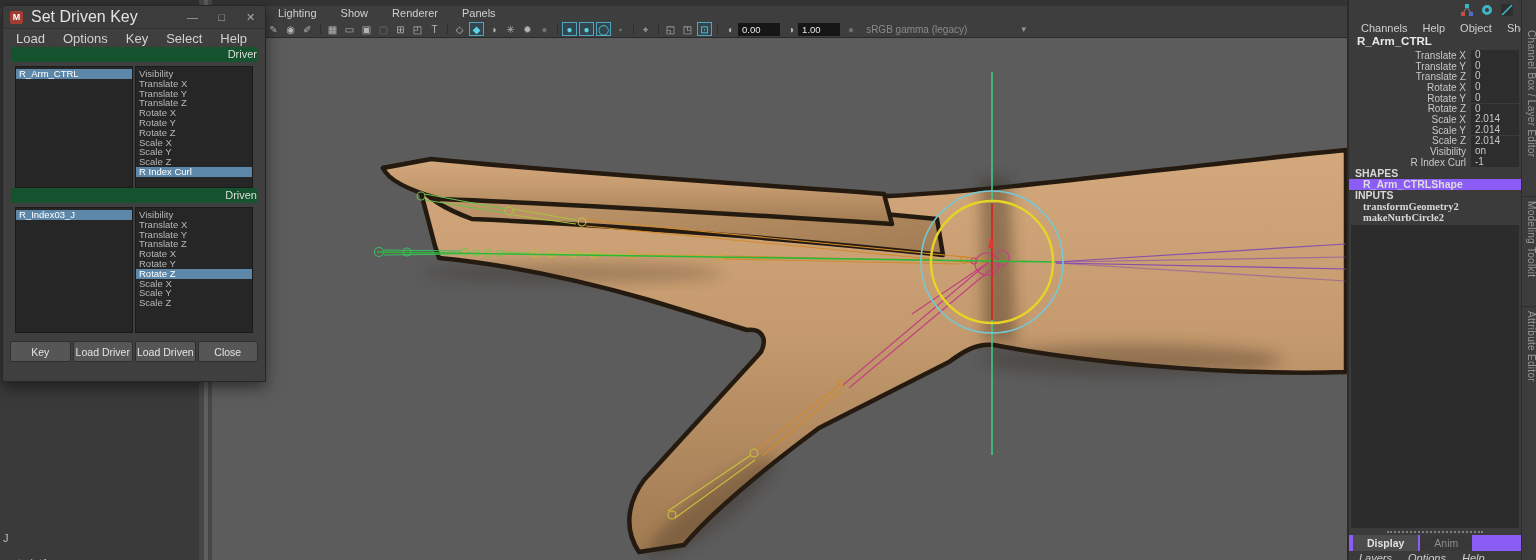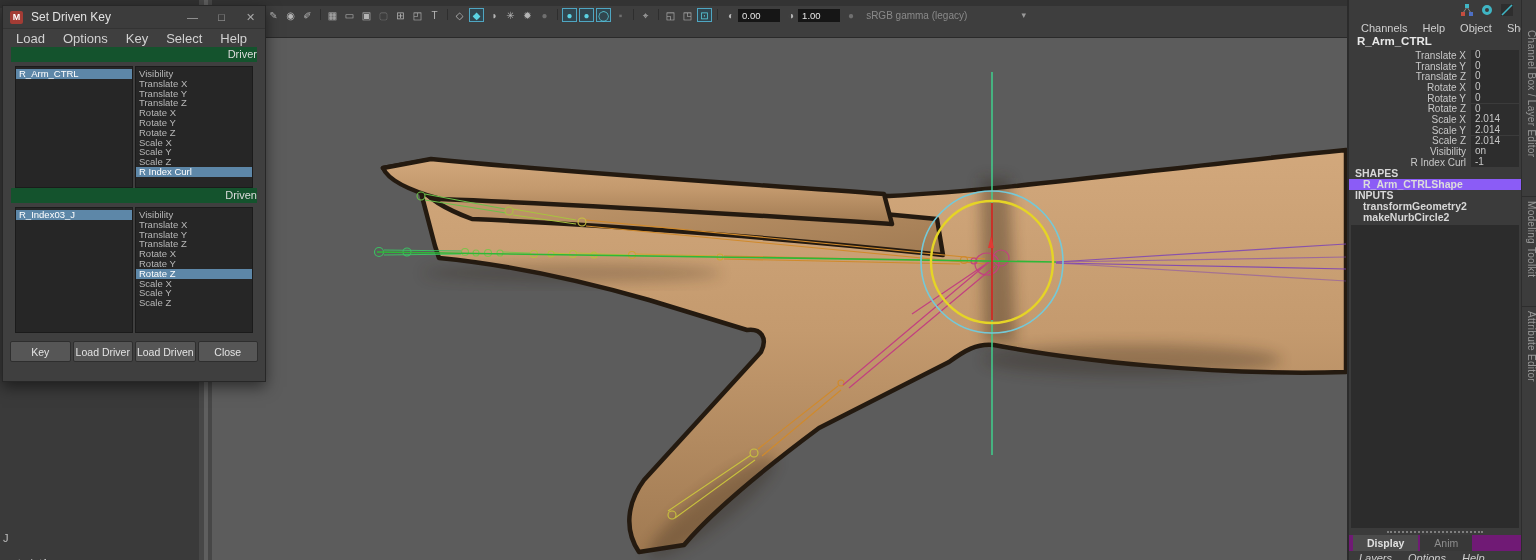--- a/index.html
+++ b/index.html
@@ -47,25 +47,25 @@
   .cb-menus { display:flex; gap:15px; padding-left:12px; height:15px; align-items:center; }
   .cb-menu { font-size:11px; color:#cfcfcf; }
   .cb-object-name { font-size:11.5px; font-weight:bold; color:#e8e8e8; padding-left:8px; height:14px; line-height:13px; }
   .cb-channels { padding-top:1px; }
   .ch-row { display:flex; align-items:center; height:10.7px; }
   .ch-label { flex:1; text-align:right; padding-right:5px; font-size:10px; color:#c8c8c8; }
   .ch-value { width:48px; height:10.5px; background:#2d2d2d; color:#c8c8c8; font-size:10px;
               line-height:10.5px; padding-left:4px; margin-right:2px; }
   .cb-subhead { font-size:10.5px; font-weight:bold; color:#d8d8d8; padding-left:6px; height:11px; line-height:11px; }
   .cb-shape-row { font-size:10.5px; font-weight:bold; color:#dcdcdc; padding-left:14px; height:11px; line-height:11px; background:#8b5cf6; }
-  .cb-input-item { font-size:10.5px; font-weight:bold; color:#d8d8d8; padding-left:14px; height:11px; line-height:11px; }
+  .cb-input-item { font-size:10.5px; font-weight:bold; color:#d8d8d8; padding-left:14px; height:11px; line-height:11px;font-family:Liberation Serif, serif; }
   .cb-empty { position:absolute; left:2px; right:2px; top:225px; height:303px; background:#2c2c2c; }
   .cb-splitter { position:absolute; left:0; right:0; top:530px; height:4px; }
   .cb-splitter::after { content:""; position:absolute; left:38px; width:96px; top:1px; border-top:2px dotted #7e7e7e; }
-  .cb-tabs { position:absolute; left:0; right:0; top:535px; height:16px; background:#701a75; display:flex; padding-left:4px; gap:2px; }
+  .cb-tabs { position:absolute; left:0; right:0; top:535px; height:16px; background:#8b5cf6; display:flex; padding-left:4px; gap:2px; }
   .cb-tab { font-size:10.5px; padding:0 14px; height:16px; line-height:16px; color:#8d8d8d; background:#383838; }
   .cb-tab.active { color:#e0e0e0; background:#4c4c4c; font-weight:bold; }
   .cb-bottom-menus { position:absolute; left:0; right:0; top:552px; height:8px; overflow:hidden;
                      display:flex; gap:16px; padding-left:10px;font-style:italic; }
   .cb-bottom-menu { font-size:11px; color:#cfcfcf; }
 
   
   .cb-corner-icon { width:13px; height:13px; display:inline-flex; align-items:center; justify-content:center; }
   .ring-icon { width:10px; height:10px; border:3px solid #3fb5c4; border-radius:50%; }
 
@@ -76,21 +76,21 @@
   .side-tab.t0 { top:26px; height:160px; }
   .side-tab.t1 { top:196px; height:104px; border-top:1px solid #2d2d2d; }
   .side-tab.t2 { top:306px; height:100px; border-top:1px solid #2d2d2d; }
 
   
   .sdk { position:absolute; left:2px; top:5px; width:264px; height:377px; background:#3f3f3f;
          border:1px solid #272727; box-shadow:0 5px 14px rgba(0,0,0,.5); }
   .sdk-titlebar { height:23px; background:#3c3c3c; display:flex; align-items:center; border-bottom:1px solid #333; }
   .sdk-appicon { width:13px; height:13px; margin-left:7px; background:#a33c35; border-radius:2px;
                  color:#fff; font-size:9px; font-weight:bold; text-align:center; line-height:13px; }
-  .sdk-title { margin-left:8px; font-size:12px; color:#e2e2e2; }
+  .sdk-title { margin-left:8px; font-size:16px; color:#e2e2e2; }
   .sdk-wincontrols { margin-left:auto; display:flex; }
   .sdk-winbtn { width:29px; text-align:center; color:#a8a8a8; font-size:11px; line-height:22px; }
   .sdk-menubar { height:18px; display:flex; align-items:center; padding-left:4px; }
   .sdk-menu { font-size:13px; color:#d2d2d2; padding:0 9px; }
   .sdk-header { height:15px; background:#14532d; margin:0 8px; font-size:11px; color:#dcdcdc;
                 line-height:15px; padding-left:8px;text-align:right; }
   .sdk-header.driver { margin-top:0px; }
   .sdk-header.driven { }
   .sdk-lists { display:flex; gap:2px; margin:4px 12px 0 12px; }
   .sdk-list { flex:1; background:#262626; border:1px solid #1b1b1b; padding-top:2px; overflow:hidden; }
@@ -109,20 +109,27 @@
 
   <div class="outliner">
     <span class="partial p0">J</span>
     <span class="partial p1">onstraint1</span>
   </div>
   <div class="v-splitter"></div>
 
   <div class="viewport">
     <div class="vp-header">
       <div class="vp-topstrip"></div>
+      <div class="vp-menus">
+
+      <span class="vp-menu">Lighting</span>
+          <span class="vp-menu">Show</span>
+          <span class="vp-menu">Renderer</span>
+          <span class="vp-menu">Panels</span>
+        </div>
       <div class="vp-toolbar">
         <span style="display:flex;align-items:center;gap:2px;">
 
         <span class="tb-icon">✎</span>
             <span class="tb-icon">◉</span>
             <span class="tb-icon">✐</span>
             <span class="tb-icon sep"></span>
             <span class="tb-icon">▦</span>
             <span class="tb-icon">▭</span>
             <span class="tb-icon">▣</span>

